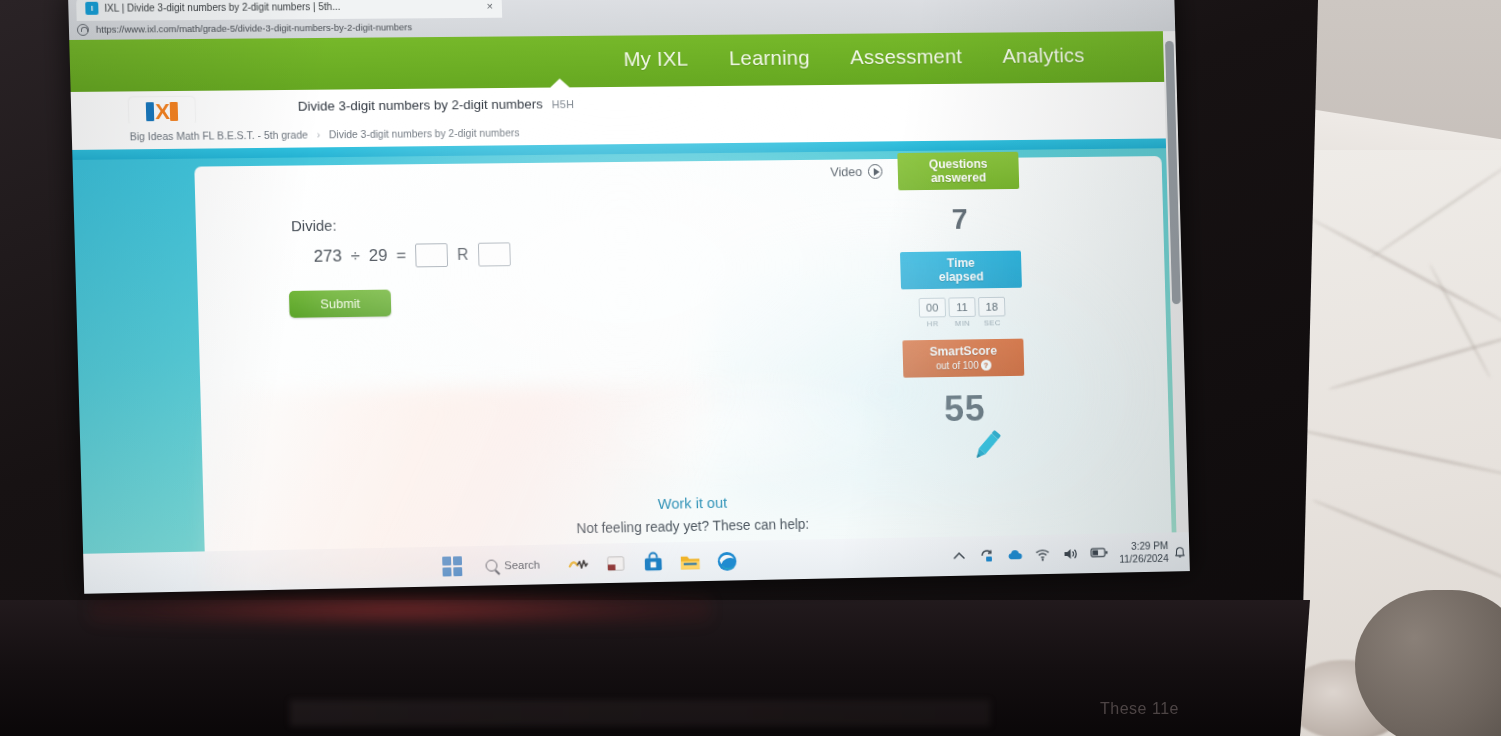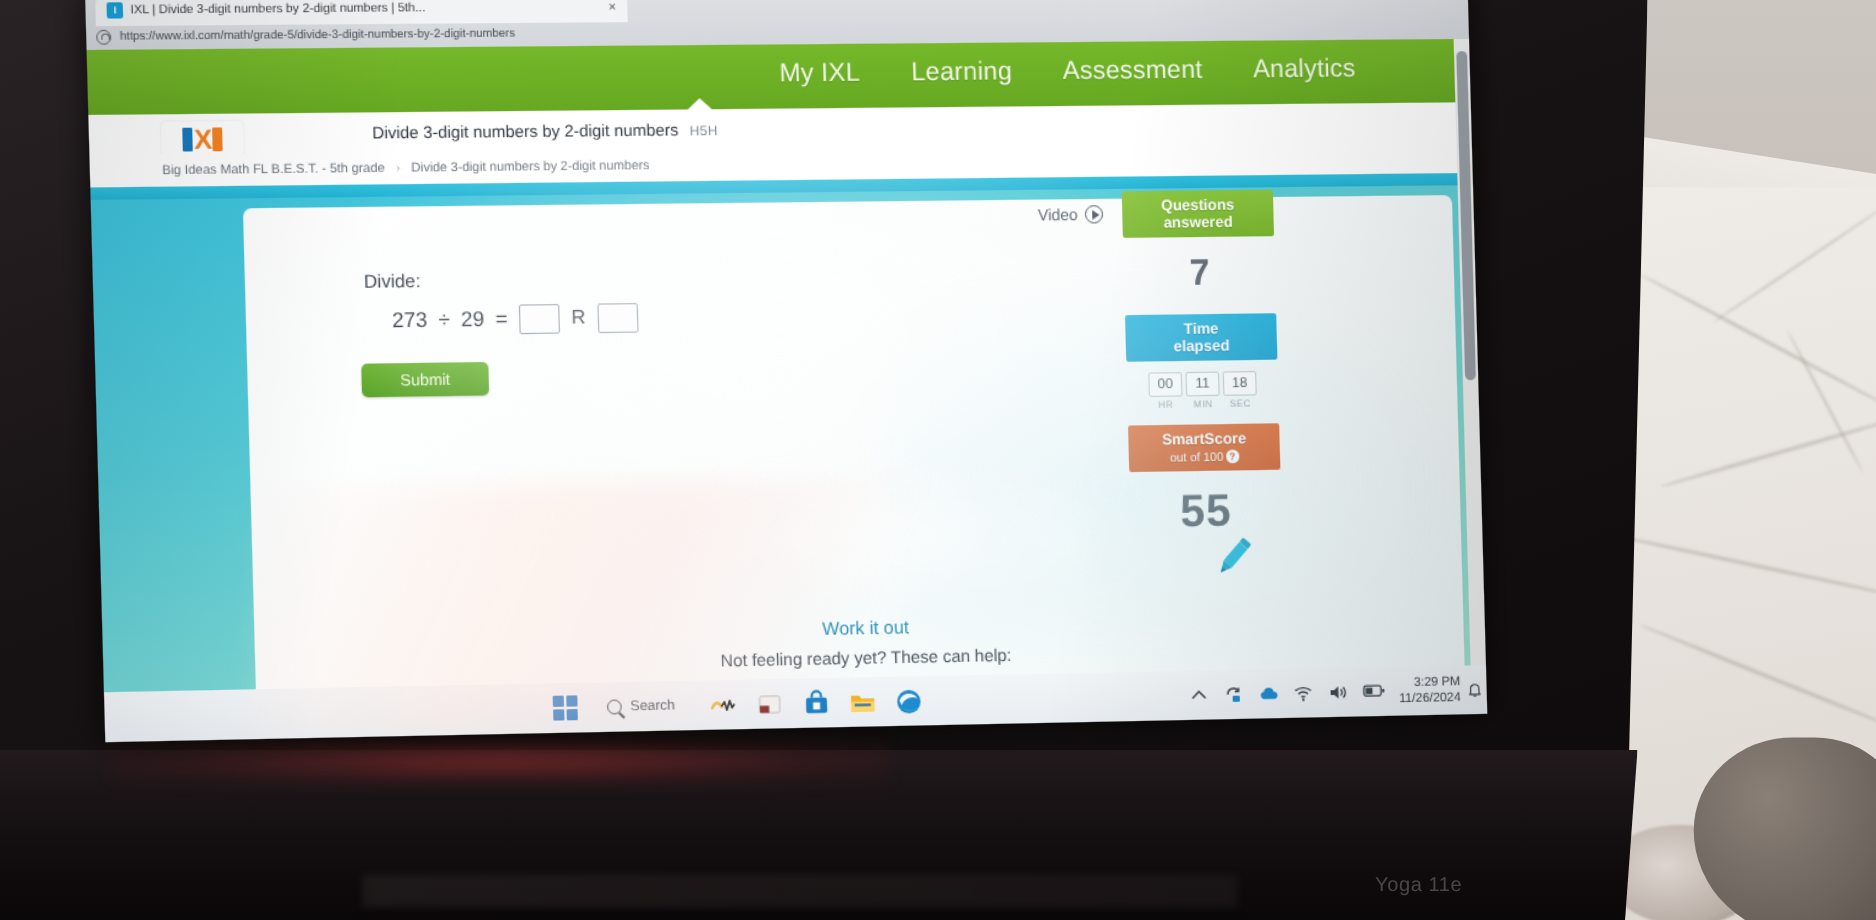--- a/index.html
+++ b/index.html
@@ -408,21 +408,21 @@
     <div class="env-vein" style="left:20px;  top:390px; width:220px; height:2.5px; transform:rotate(22deg);"></div>
     <div class="env-vein" style="left:110px; top:170px; width:130px; height:2px; transform:rotate(62deg);"></div>
   </div>
   <div class="env-sock"></div>
   <div class="env-foot"></div>
 
   <div class="laptop-bezel"></div>
   <div class="bezel-bottom"></div>
   <div class="bezel-glow"></div>
   <div class="keyboard-hint"></div>
-  <div class="laptop-brand">Yoga 11e</div>
+  <div class="laptop-brand">These 11e</div>
 
   <div class="screen-wrap">
     <div class="screen">
 
       <div class="chrome">
         <div class="tab">
           <span class="tab-favicon">I</span>
           <span class="tab-title">IXL | Divide 3-digit numbers by 2-digit numbers | 5th...</span>
           <span class="tab-close">×</span>
         </div>

